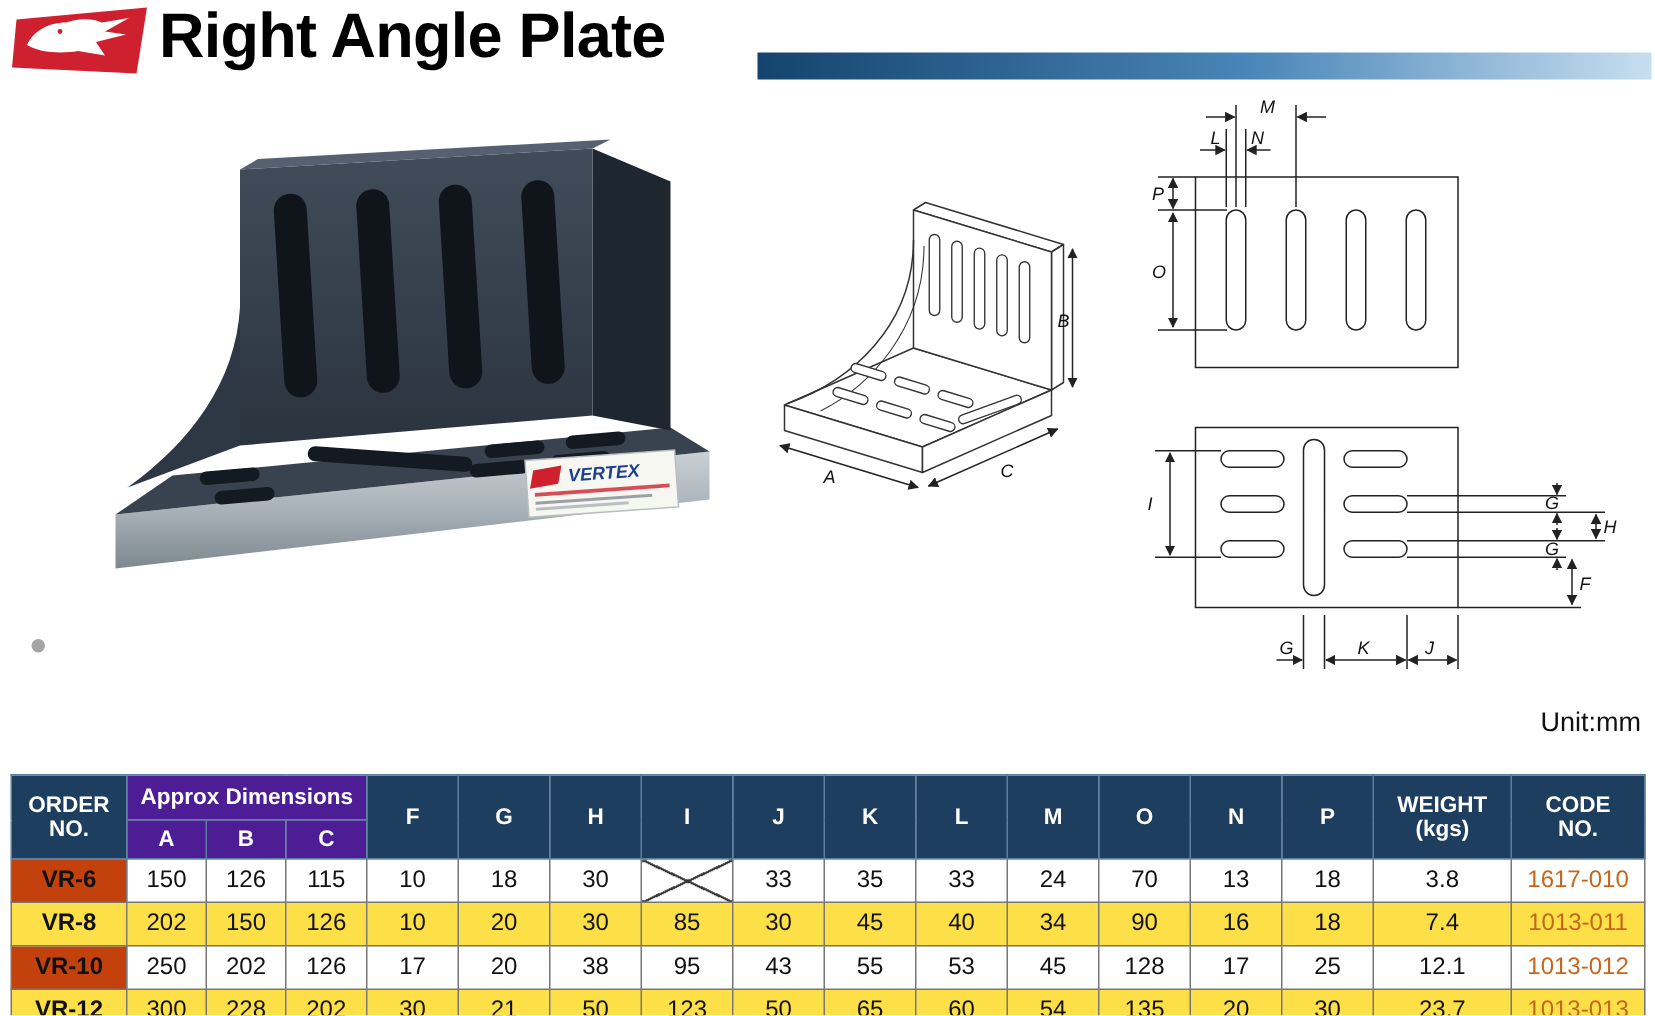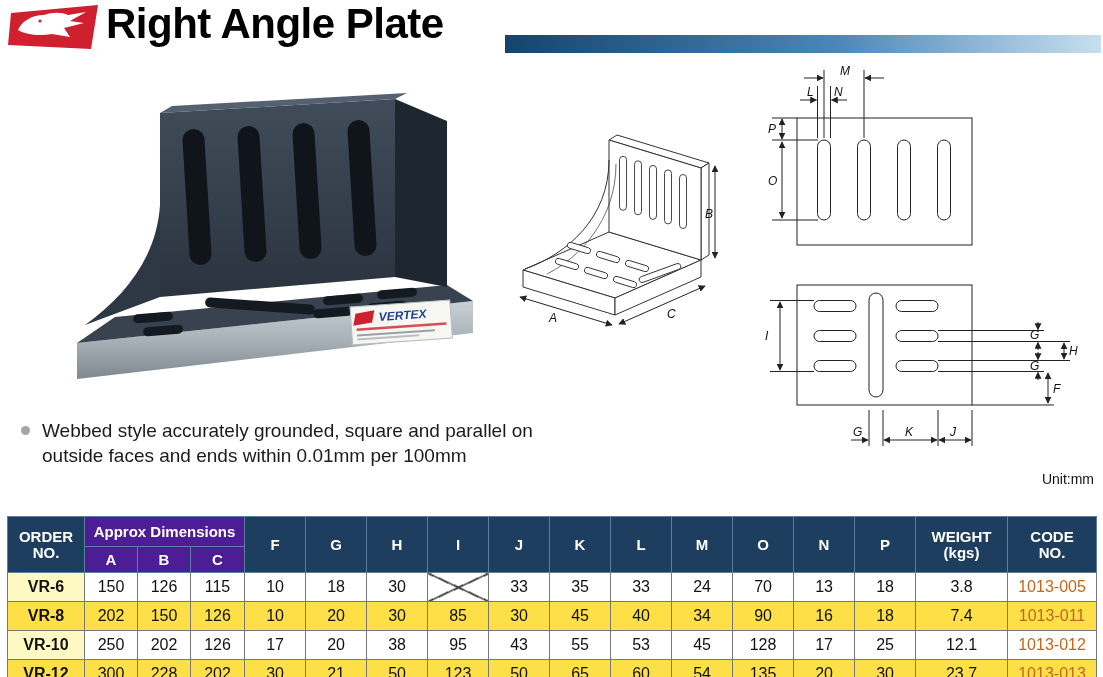--- a/index.html
+++ b/index.html
@@ -17,34 +17,34 @@
   .photo-wrap { position:absolute; left:55px; top:85px; width:430px; height:320px; }
   .iso-wrap   { position:absolute; left:505px; top:118px; width:215px; height:248px; }
   .tech-wrap  { position:absolute; left:752px; top:58px; width:348px; height:405px; }
   .photo-wrap svg, .iso-wrap svg, .tech-wrap svg { width:100%; height:100%; display:block; }
 
   
   .features { position:absolute; left:18px; top:418px; width:545px; list-style:none; }
   .features li { position:relative; padding-left:24px; font-size:19px; color:#1b1b1b; line-height:25px; max-width:520px; }
   .features .dot { position:absolute; left:3px; top:8px; width:9px; height:9px; border-radius:50%; background:#a5a5a5; }
 
-  .unit { position:absolute; right:7px; top:471px; font-size:14px; color:#111; }
+  .unit { position:absolute; right:7px; top:471px; font-size:18px; color:#111; }
 
   
   .spec-table { position:absolute; left:7px; top:496px; width:1089px; border-collapse:collapse; table-layout:fixed;
                 font-size:16px; border:1px solid #f9a8d4;margin-top:20px; }
   .spec-table th, .spec-table td { border:1px solid #777; text-align:center; vertical-align:middle; padding:0 1px; }
   .spec-table thead th { background:#1d3e5f; color:#fff; font-weight:bold; font-size:15px; border-color:#5d7f9f; }
   .spec-table thead tr:first-child th { height:30px; }
   .spec-table thead tr:last-child th { height:26px; }
   .spec-table th.approx, .spec-table th.dim { background:#4c1d95; }
   .spec-table th .l1 { display:block; line-height:16px; }
   .spec-table tbody td { height:29px; color:#111; background:#fff; }
   .spec-table tbody tr.alt td { background:#fde047; }
-  .spec-table td.order { background:#fef9c3; font-weight:bold; }
+  .spec-table td.order { background:#c2410c; font-weight:bold; }
   .spec-table td.code { color:#c4671d; }
   .spec-table td.crossed { background-image:
       linear-gradient(to top right, transparent calc(50% - 0.8px), #333 calc(50% - 0.8px), #333 calc(50% + 0.8px), transparent calc(50% + 0.8px)),
       linear-gradient(to bottom right, transparent calc(50% - 0.8px), #333 calc(50% - 0.8px), #333 calc(50% + 0.8px), transparent calc(50% + 0.8px)); }
   svg text { font-family:"Liberation Sans", sans-serif; }
 </style>
 </head>
 <body>
 
 <div class="page">
@@ -227,21 +227,20 @@
         <text x="101" y="378">G</text>
         <text x="153" y="378">K</text>
         <text x="198" y="378">J</text>
       </g>
     </svg>
   </div>
 
   <ul class="features">
     <li>
       <span class="dot"></span>
-      <span>Webbed style accurately grounded, square and parallel on outside faces and ends within 0.01mm per 100mm</span>
     </li>
   </ul>
 
   <div class="unit">Unit:mm</div>
 
   <table class="spec-table">
     <colgroup>
       <col style="width:77px">
         <col style="width:53px">
         <col style="width:53px">
@@ -304,21 +303,21 @@
         <td>30</td>
         <td class="crossed"></td>
         <td>33</td>
         <td>35</td>
         <td>33</td>
         <td>24</td>
         <td>70</td>
         <td>13</td>
         <td>18</td>
         <td>3.8</td>
-        <td class="code">1013-005</td>
+        <td class="code">1617-010</td>
       </tr>
       <tr class="alt">
         <td class="order">VR-8</td>
         <td>202</td>
         <td>150</td>
         <td>126</td>
         <td>10</td>
         <td>20</td>
         <td>30</td>
         <td>85</td>

